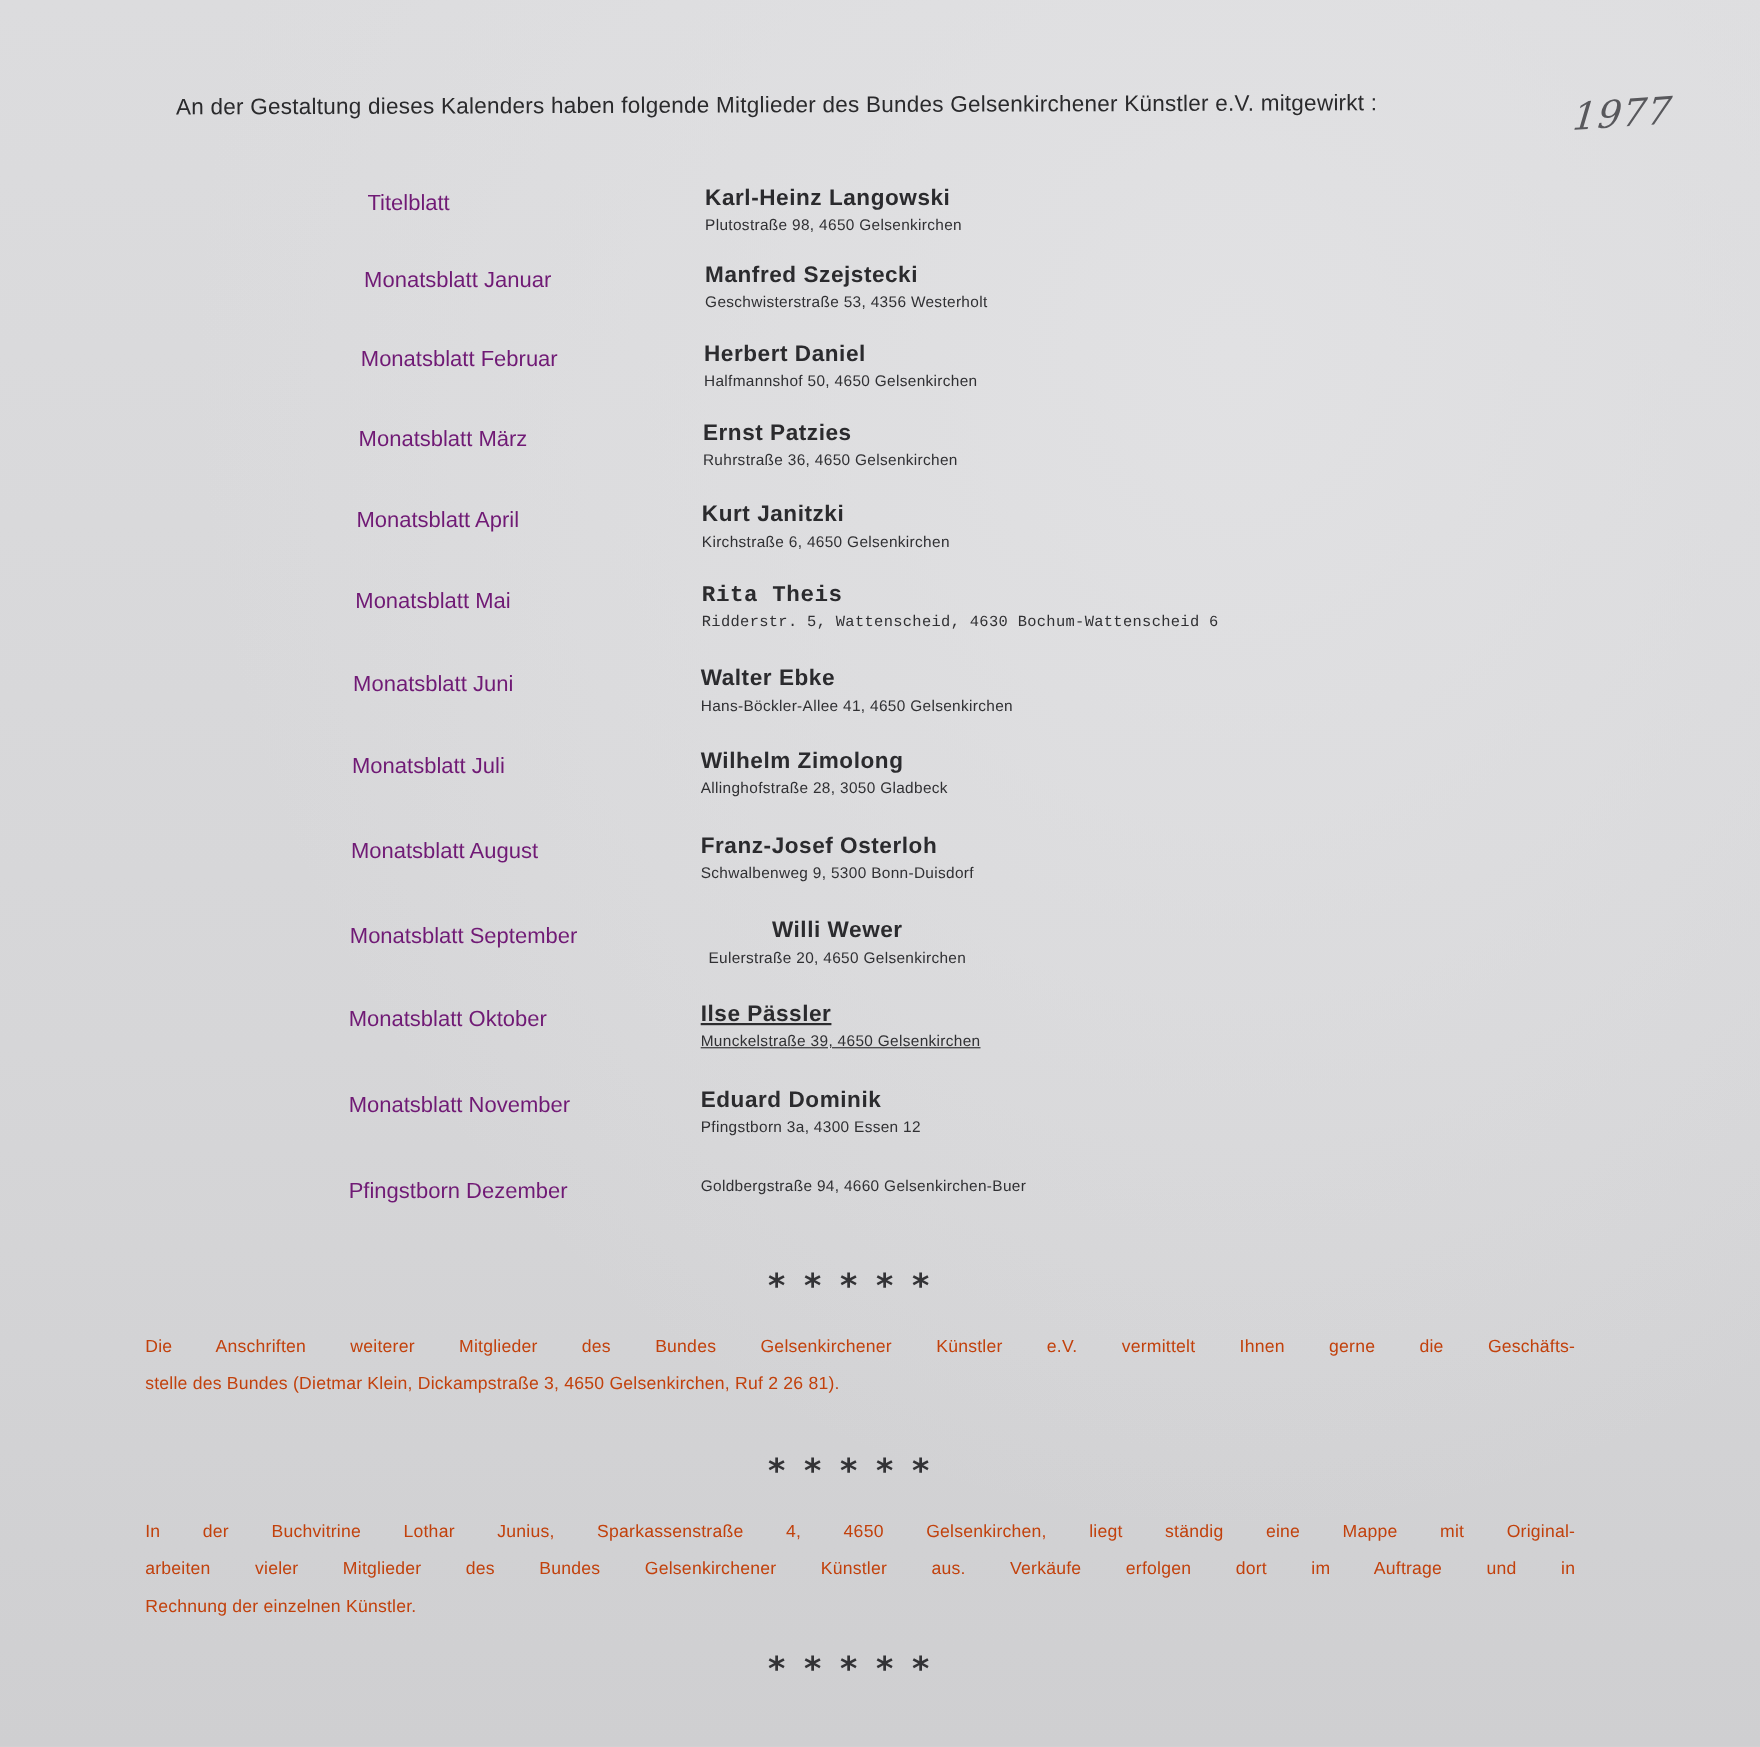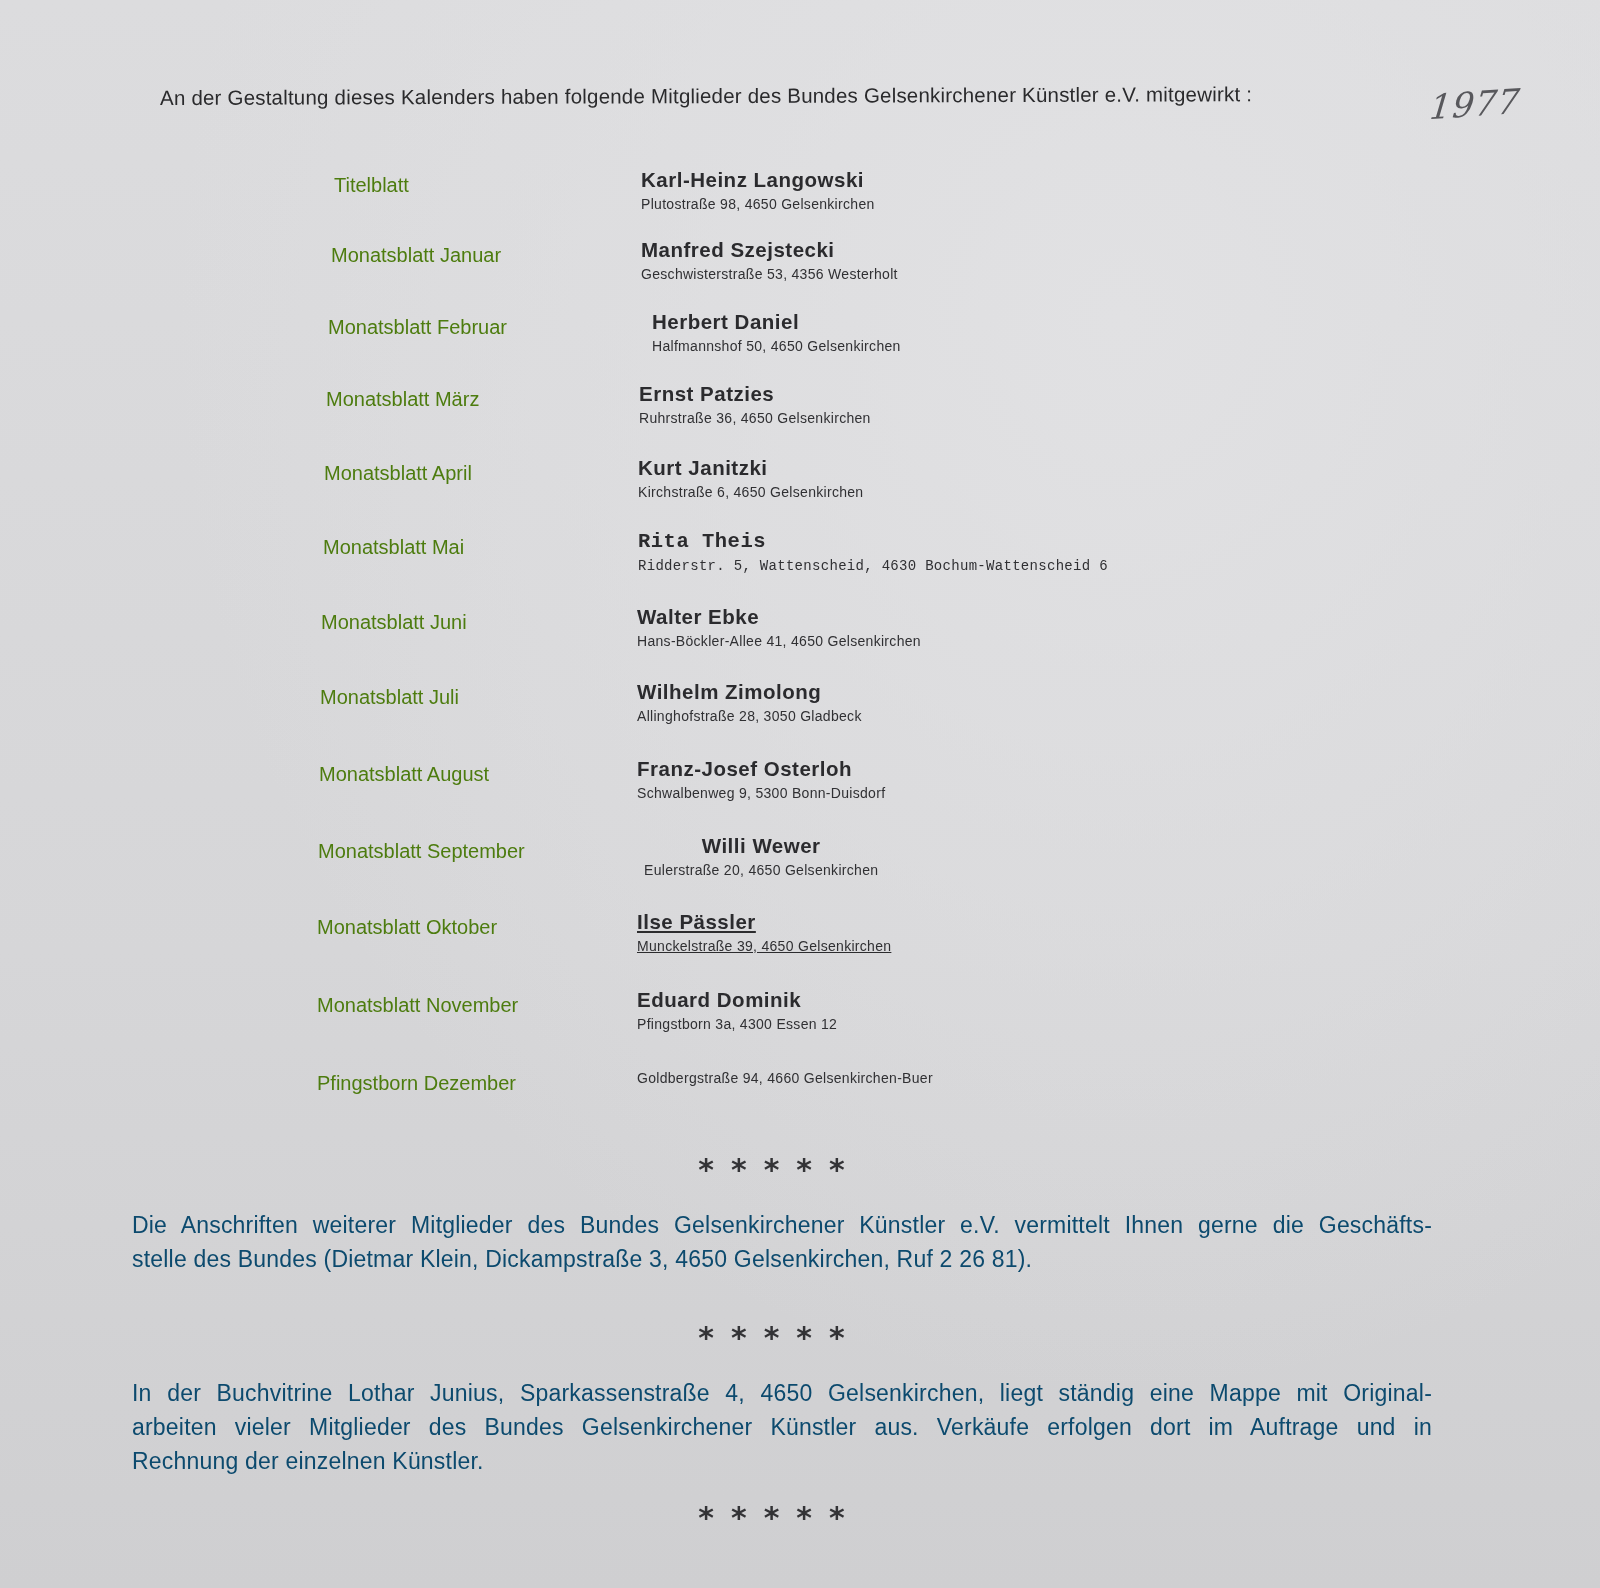--- a/index.html
+++ b/index.html
@@ -54,21 +54,21 @@
     }
     .credit-row {
       position: absolute;
       width: 1100px;
     }
     .credit-label {
       position: absolute;
       left: 0;
       top: 6px;
       font-size: 20px;
-      color: #4d7c0f;
+      color: #701a75;
       white-space: nowrap;
       text-align: right;
     }
     .credit-artist {
       position: absolute;
       left: 307px;
       top: 0;
       white-space: nowrap;
     }
     .artist-name {
@@ -94,23 +94,23 @@
       font-size: 30px;
       font-weight: bold;
       color: #333336;
       letter-spacing: 17px;
       font-family: "DejaVu Sans", sans-serif;
     }
     .paragraph {
       position: absolute;
       left: 132px;
       width: 1300px;
-      font-size: 23px;
+      font-size: 16px;
       line-height: 34px;
-      color: #0c4a6e;
+      color: #c2410c;
       text-align: justify;
       text-align-last: left;
       letter-spacing: 0.2px;
     }
     .paragraph .line {
       display: block;
       text-align: justify;
       text-align-last: justify;
       white-space: nowrap;
     }
@@ -138,21 +138,21 @@
     <div class="credit-row" style="left:331px; top:238px;">
       <span class="credit-label">Monatsblatt Januar</span>
       <span class="credit-artist" style="left:310px;">
         <span class="artist-name">Manfred Szejstecki</span>
         <span class="artist-address">Geschwisterstraße 53, 4356 Westerholt</span>
       </span>
     </div>
 
     <div class="credit-row" style="left:328px; top:310px;">
       <span class="credit-label">Monatsblatt Februar</span>
-      <span class="credit-artist" style="left:324px;">
+      <span class="credit-artist" style="left:312px;">
         <span class="artist-name">Herbert Daniel</span>
         <span class="artist-address">Halfmannshof 50, 4650 Gelsenkirchen</span>
       </span>
     </div>
 
     <div class="credit-row" style="left:326px; top:382px;">
       <span class="credit-label">Monatsblatt März</span>
       <span class="credit-artist" style="left:313px;">
         <span class="artist-name">Ernst Patzies</span>
         <span class="artist-address">Ruhrstraße 36, 4650 Gelsenkirchen</span>

